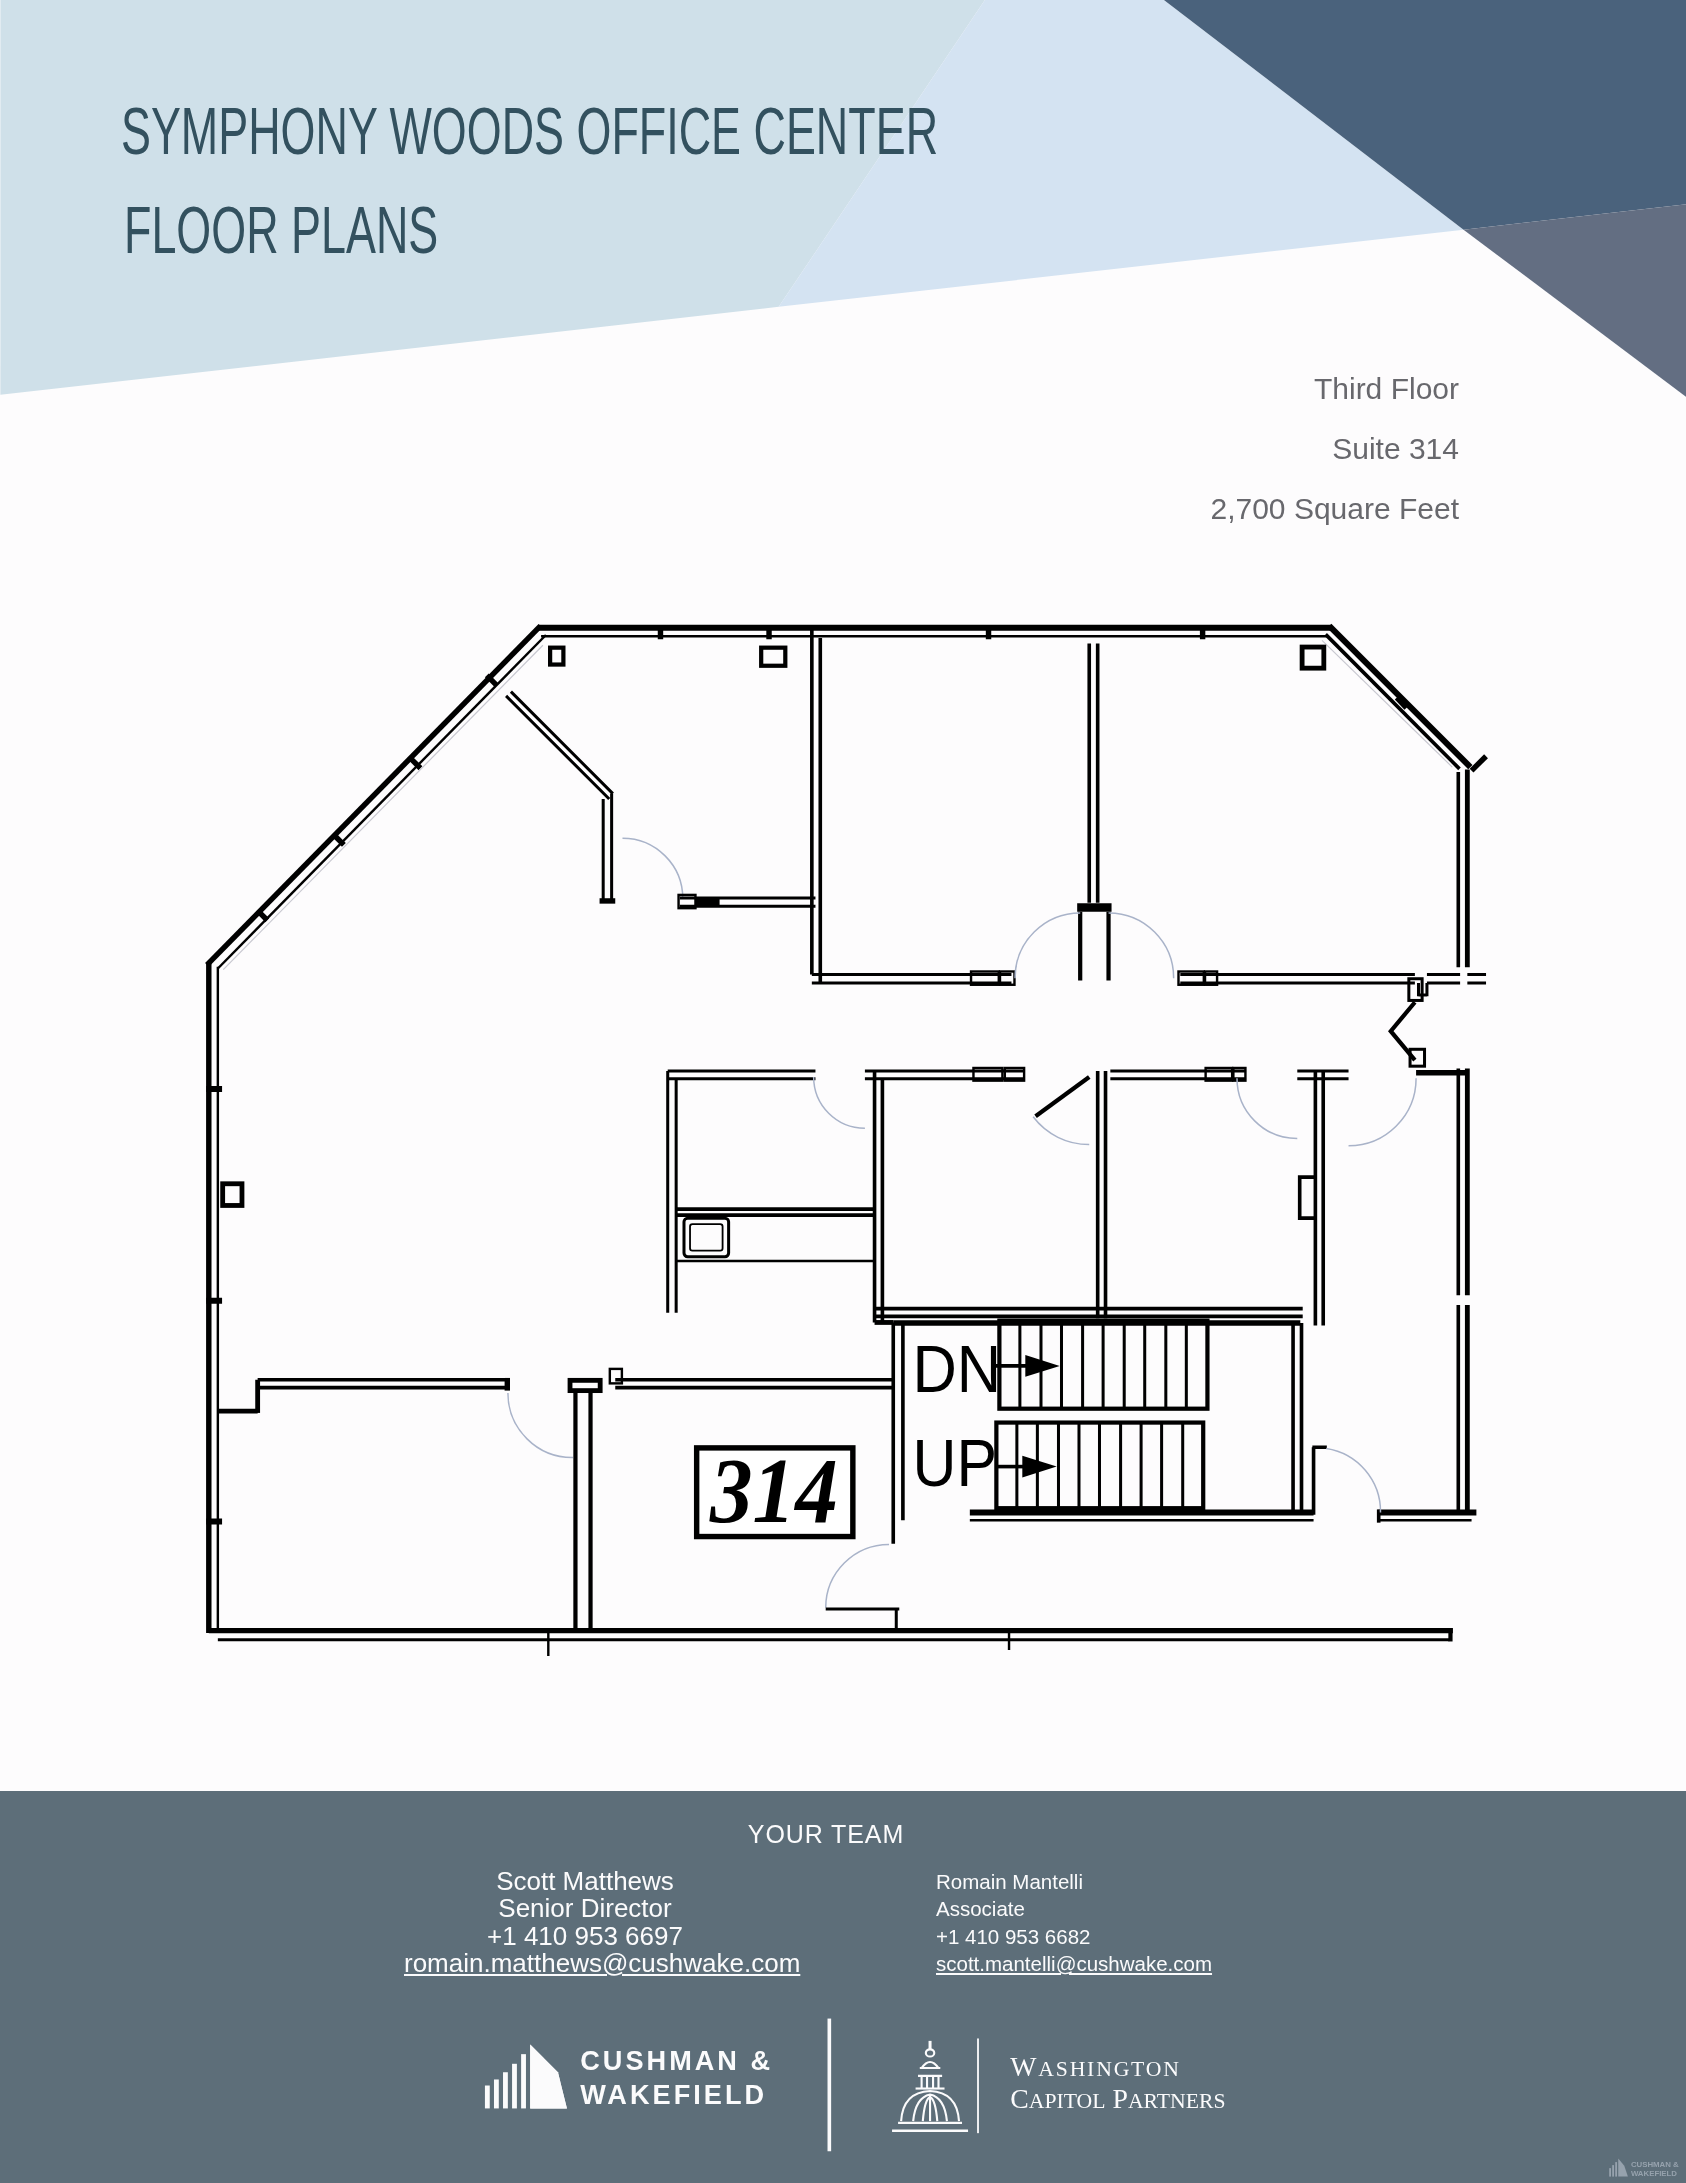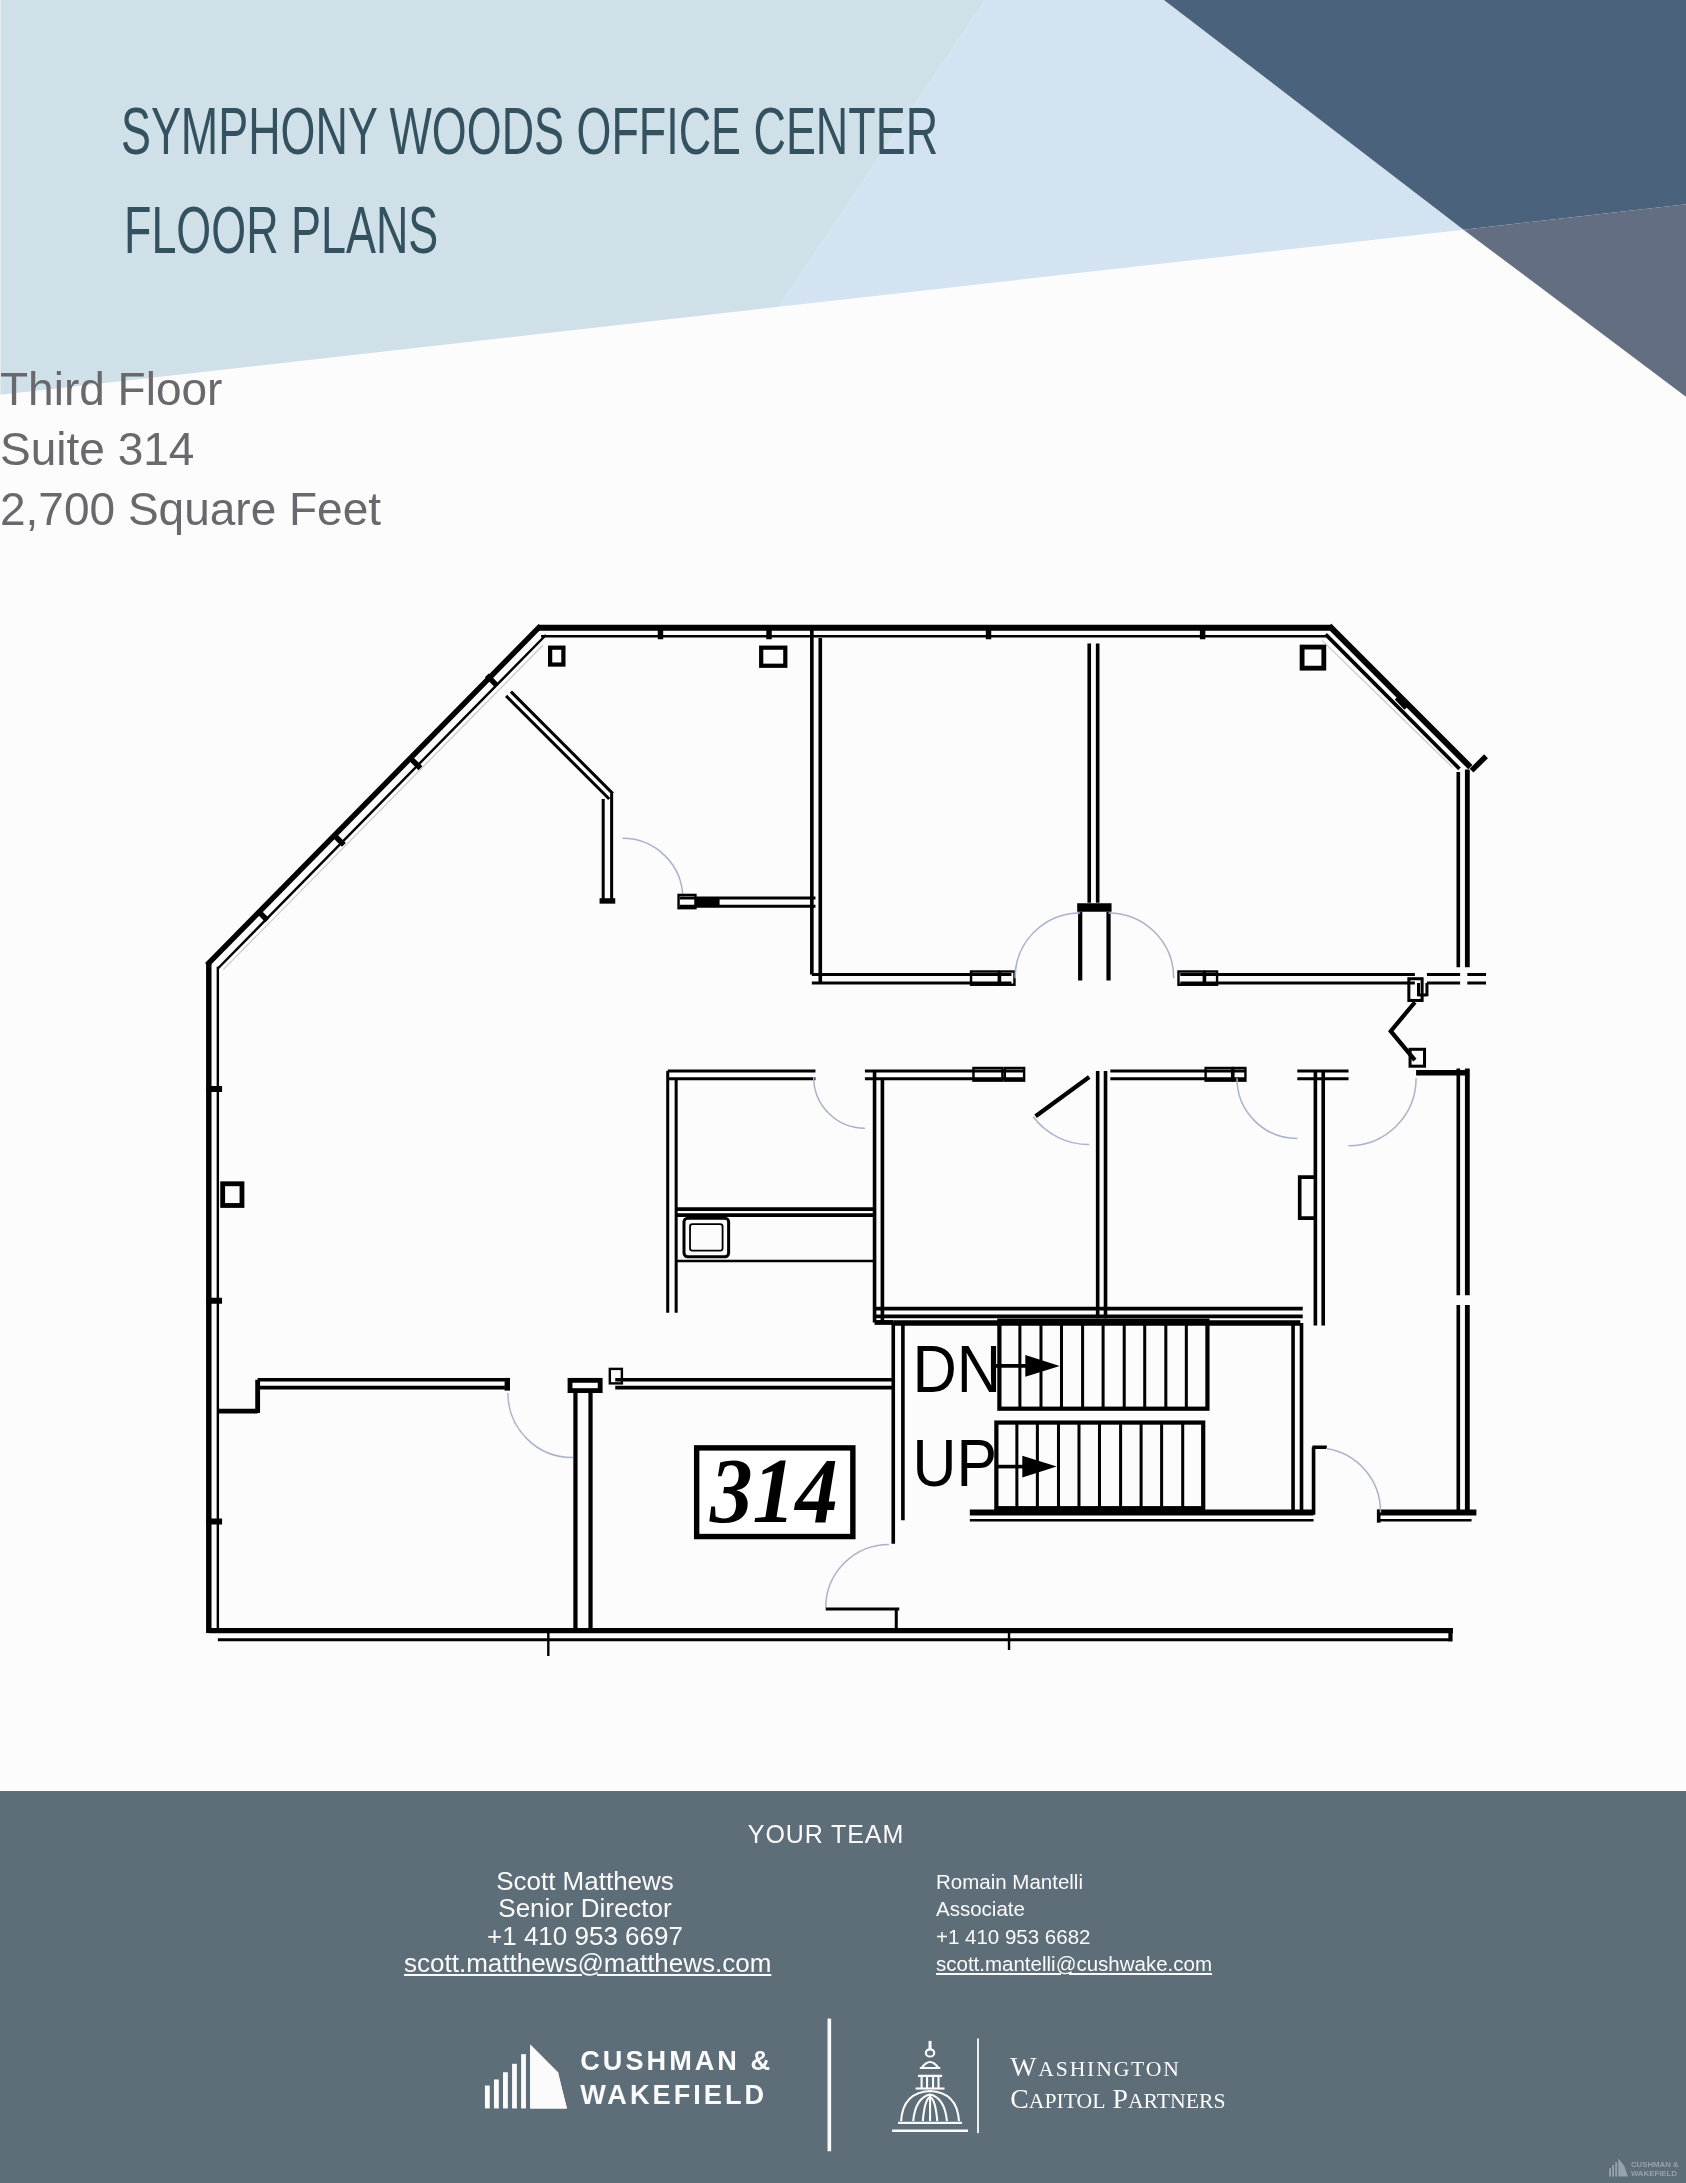--- a/index.html
+++ b/index.html
@@ -18,21 +18,21 @@
 
   <polygon points="1930,0 2797,0 2797,339 2427,381" fill="#4a627c"></polygon>
 
   <polygon points="2427,381 2797,339 2797,659" fill="#636e82"></polygon>
 </svg>
 
 <div class="abs" style="left:121px;top:93px;width:1327px;font-size:66px;color:#33515f;transform:scaleX(0.68);transform-origin:0 0;white-space:nowrap;letter-spacing:0px;">SYMPHONY WOODS OFFICE CENTER</div>
 
 <div class="abs" style="left:124px;top:192px;width:1327px;font-size:66px;color:#33515f;transform:scaleX(0.68);transform-origin:0 0;white-space:nowrap;">FLOOR PLANS</div>
 
-<div class="abs" style="left:0;top:359px;width:1459px;text-align:left;font-size:46px;line-height:60px;color:#68686d;">Third Floor<br>Suite 314<br>2,700 Square Feet</div>
+<div class="abs" style="left:0;top:359px;width:1459px;text-align:right;font-size:30px;line-height:60px;color:#68686d;">Third Floor<br>Suite 314<br>2,700 Square Feet</div>
 
 <svg class="abs" style="left:0;top:0" width="1687" height="2183" viewBox="0 0 2797 3620" fill="none" stroke-linecap="butt">
 
 <g stroke="#000">
   <path d="M893 1041 L2207 1041" stroke-width="10"></path>
   <path d="M897 1055 L2200 1055" stroke-width="4"></path>
 </g>
 
 <g stroke="#000">
   <path d="M896 1038 L343 1600" stroke-width="9"></path>
@@ -253,21 +253,21 @@
   <path d="M2346 1662 L2306 1710 L2346 1758" stroke-width="7"></path>
   <rect x="2336" y="1623" width="22" height="36" stroke-width="5"></rect>
   <rect x="2338" y="1740" width="24" height="28" stroke-width="5"></rect>
 </g>
 </svg>
 
 <div class="abs" style="left:0;top:1791px;width:1687px;height:393px;background:#5d6e79;"></div>
 
 <div class="abs" style="left:-17.5px;top:1820px;width:1687px;text-align:center;font-size:25px;color:#fbfbfc;letter-spacing:0.9px;">YOUR TEAM</div>
 
-<div class="abs" style="left:404px;top:1868px;width:362px;text-align:center;font-size:26px;line-height:27.4px;color:#fbfbfc;">Scott Matthews<br>Senior Director<br>+1&nbsp;410&nbsp;953&nbsp;6697<br><span style="text-decoration:underline;">scott.matthews@matthews.com</span></div>
+<div class="abs" style="left:404px;top:1868px;width:362px;text-align:center;font-size:26px;line-height:27.4px;color:#fbfbfc;">Scott Matthews<br>Senior Director<br>+1&nbsp;410&nbsp;953&nbsp;6697<br><span style="text-decoration:underline;">romain.matthews@cushwake.com</span></div>
 
 <div class="abs" style="left:936px;top:1868px;width:362px;text-align:left;font-size:20.5px;line-height:27.4px;color:#fbfbfc;">Romain Mantelli<br>Associate<br>+1&nbsp;410&nbsp;953&nbsp;6682<br><span style="text-decoration:underline;">scott.mantelli@cushwake.com</span></div>
 
 <svg class="abs" style="left:0;top:1791px" width="1687" height="393" viewBox="0 2969 2797 651">
 
 <g fill="#fbfbfc">
   <rect x="804" y="3457" width="8" height="38"></rect>
   <rect x="819" y="3447" width="8" height="48"></rect>
   <rect x="834" y="3435" width="8" height="60"></rect>
   <rect x="849" y="3421" width="8" height="74"></rect>

